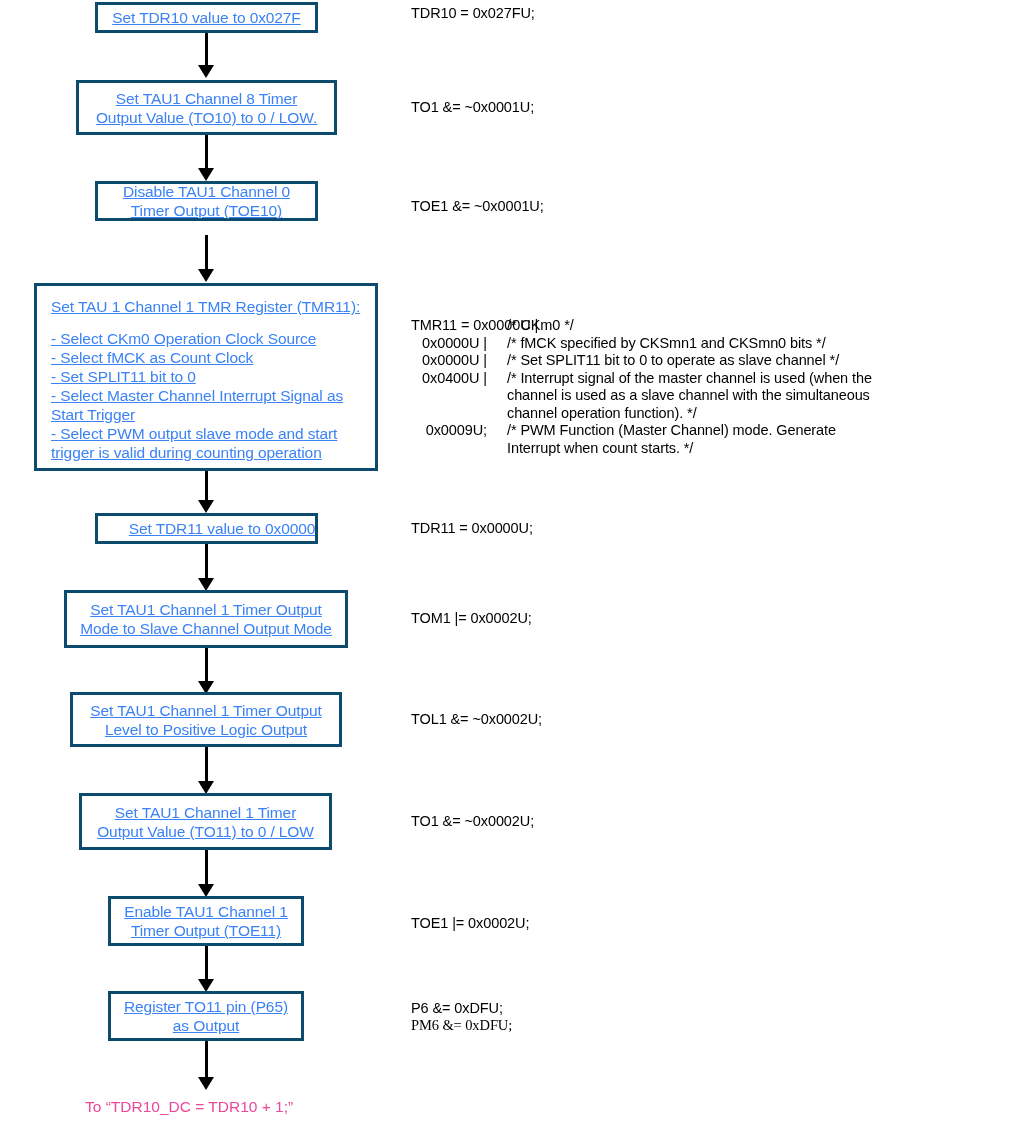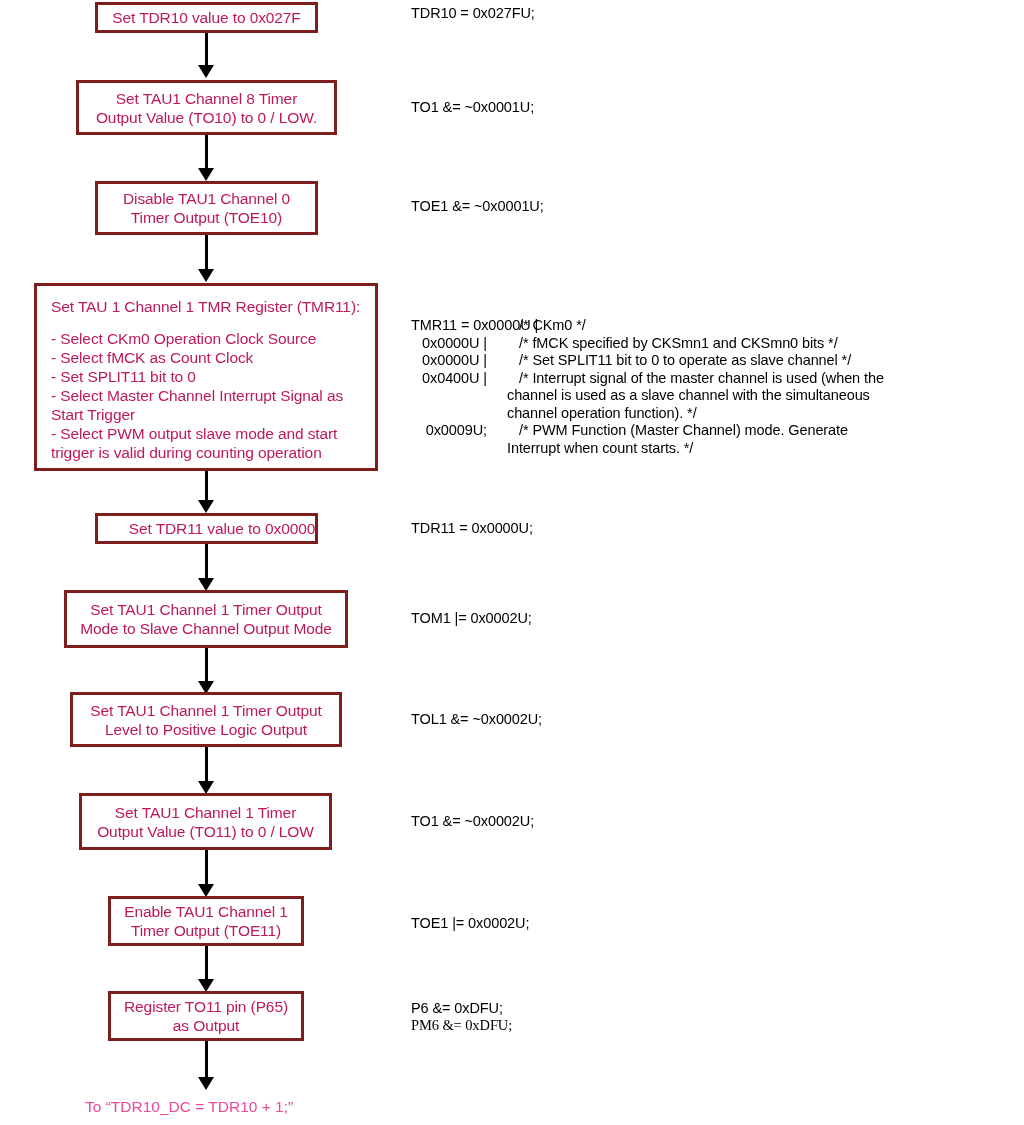--- a/index.html
+++ b/index.html
@@ -17,31 +17,32 @@
   }
   #canvas {
     position: absolute;
     left: 0; top: 0;
     width: 1024px;
     height: 1125px;
   }
   .node {
     position: absolute;
     box-sizing: border-box;
-    border: 3px solid #7f1d1d;
+    border: 3px solid #0c4a6e;
     background: #ffffff;
     display: flex;
     flex-direction: column;
     align-items: center;
     justify-content: center;
     text-align: center;
     font-size: 15.5px;
     line-height: 19px;
     letter-spacing: -0.1px;
-    color: #be185d;
+    color: #3b82f6;
+    text-decoration: underline;
   }
   .node .line { display: block; white-space: pre; }
   .node.left-align {
     align-items: flex-start;
     text-align: left;
     justify-content: flex-start;
     padding: 11px 10px 6px 14px;
   }
   .node.left-align .line { white-space: pre; }
   .node.left-align .gap { height: 13px; }
@@ -68,21 +69,21 @@
   }
   .code-block {
     position: absolute;
     font-size: 14.5px;
     line-height: 17.5px;
     color: #000;
     letter-spacing: -0.1px;
   }
   .code-row { display: flex; white-space: pre; }
   .code-lhs { width: 76px; text-align: right; white-space: pre; }
-  .code-cmt { margin-left: 32px; white-space: pre; }
+  .code-cmt { margin-left: 20px; white-space: pre; }
   .code-cmt.cont { margin-left: 96px; }
   .tail-label {
     position: absolute;
     font-size: 15.5px;
     line-height: 19px;
     white-space: pre;
     color: #ec4899;
   }
 </style>
 </head>
@@ -96,21 +97,21 @@
   <div class="connector" style="left:205px; top:33px; height:34px;"></div>
   <div class="arrowhead" style="left:198px; top:65px;"></div>
 
   <div class="node" style="left:76px; top:80px; width:261px; height:55px;">
     <span class="line">Set TAU1 Channel 8 Timer</span>
     <span class="line">Output Value (TO10) to 0 / LOW.</span>
   </div>
   <div class="connector" style="left:205px; top:135px; height:36px;"></div>
   <div class="arrowhead" style="left:198px; top:168px;"></div>
 
-  <div class="node" style="left:95px; top:181px; width:223px; height:54px;">
+  <div class="node" style="left:95px; top:181px; width:223px; height:40px;">
     <span class="line">Disable TAU1 Channel 0</span>
     <span class="line">Timer Output (TOE10)</span>
   </div>
   <div class="connector" style="left:205px; top:235px; height:36px;"></div>
   <div class="arrowhead" style="left:198px; top:269px;"></div>
 
   <div class="node left-align" style="left:34px; top:283px; width:344px; height:188px;">
     <span class="line">Set TAU 1 Channel 1 TMR Register (TMR11):</span>
     <span class="gap"></span>
     <span class="line">- Select CKm0 Operation Clock Source</span>

